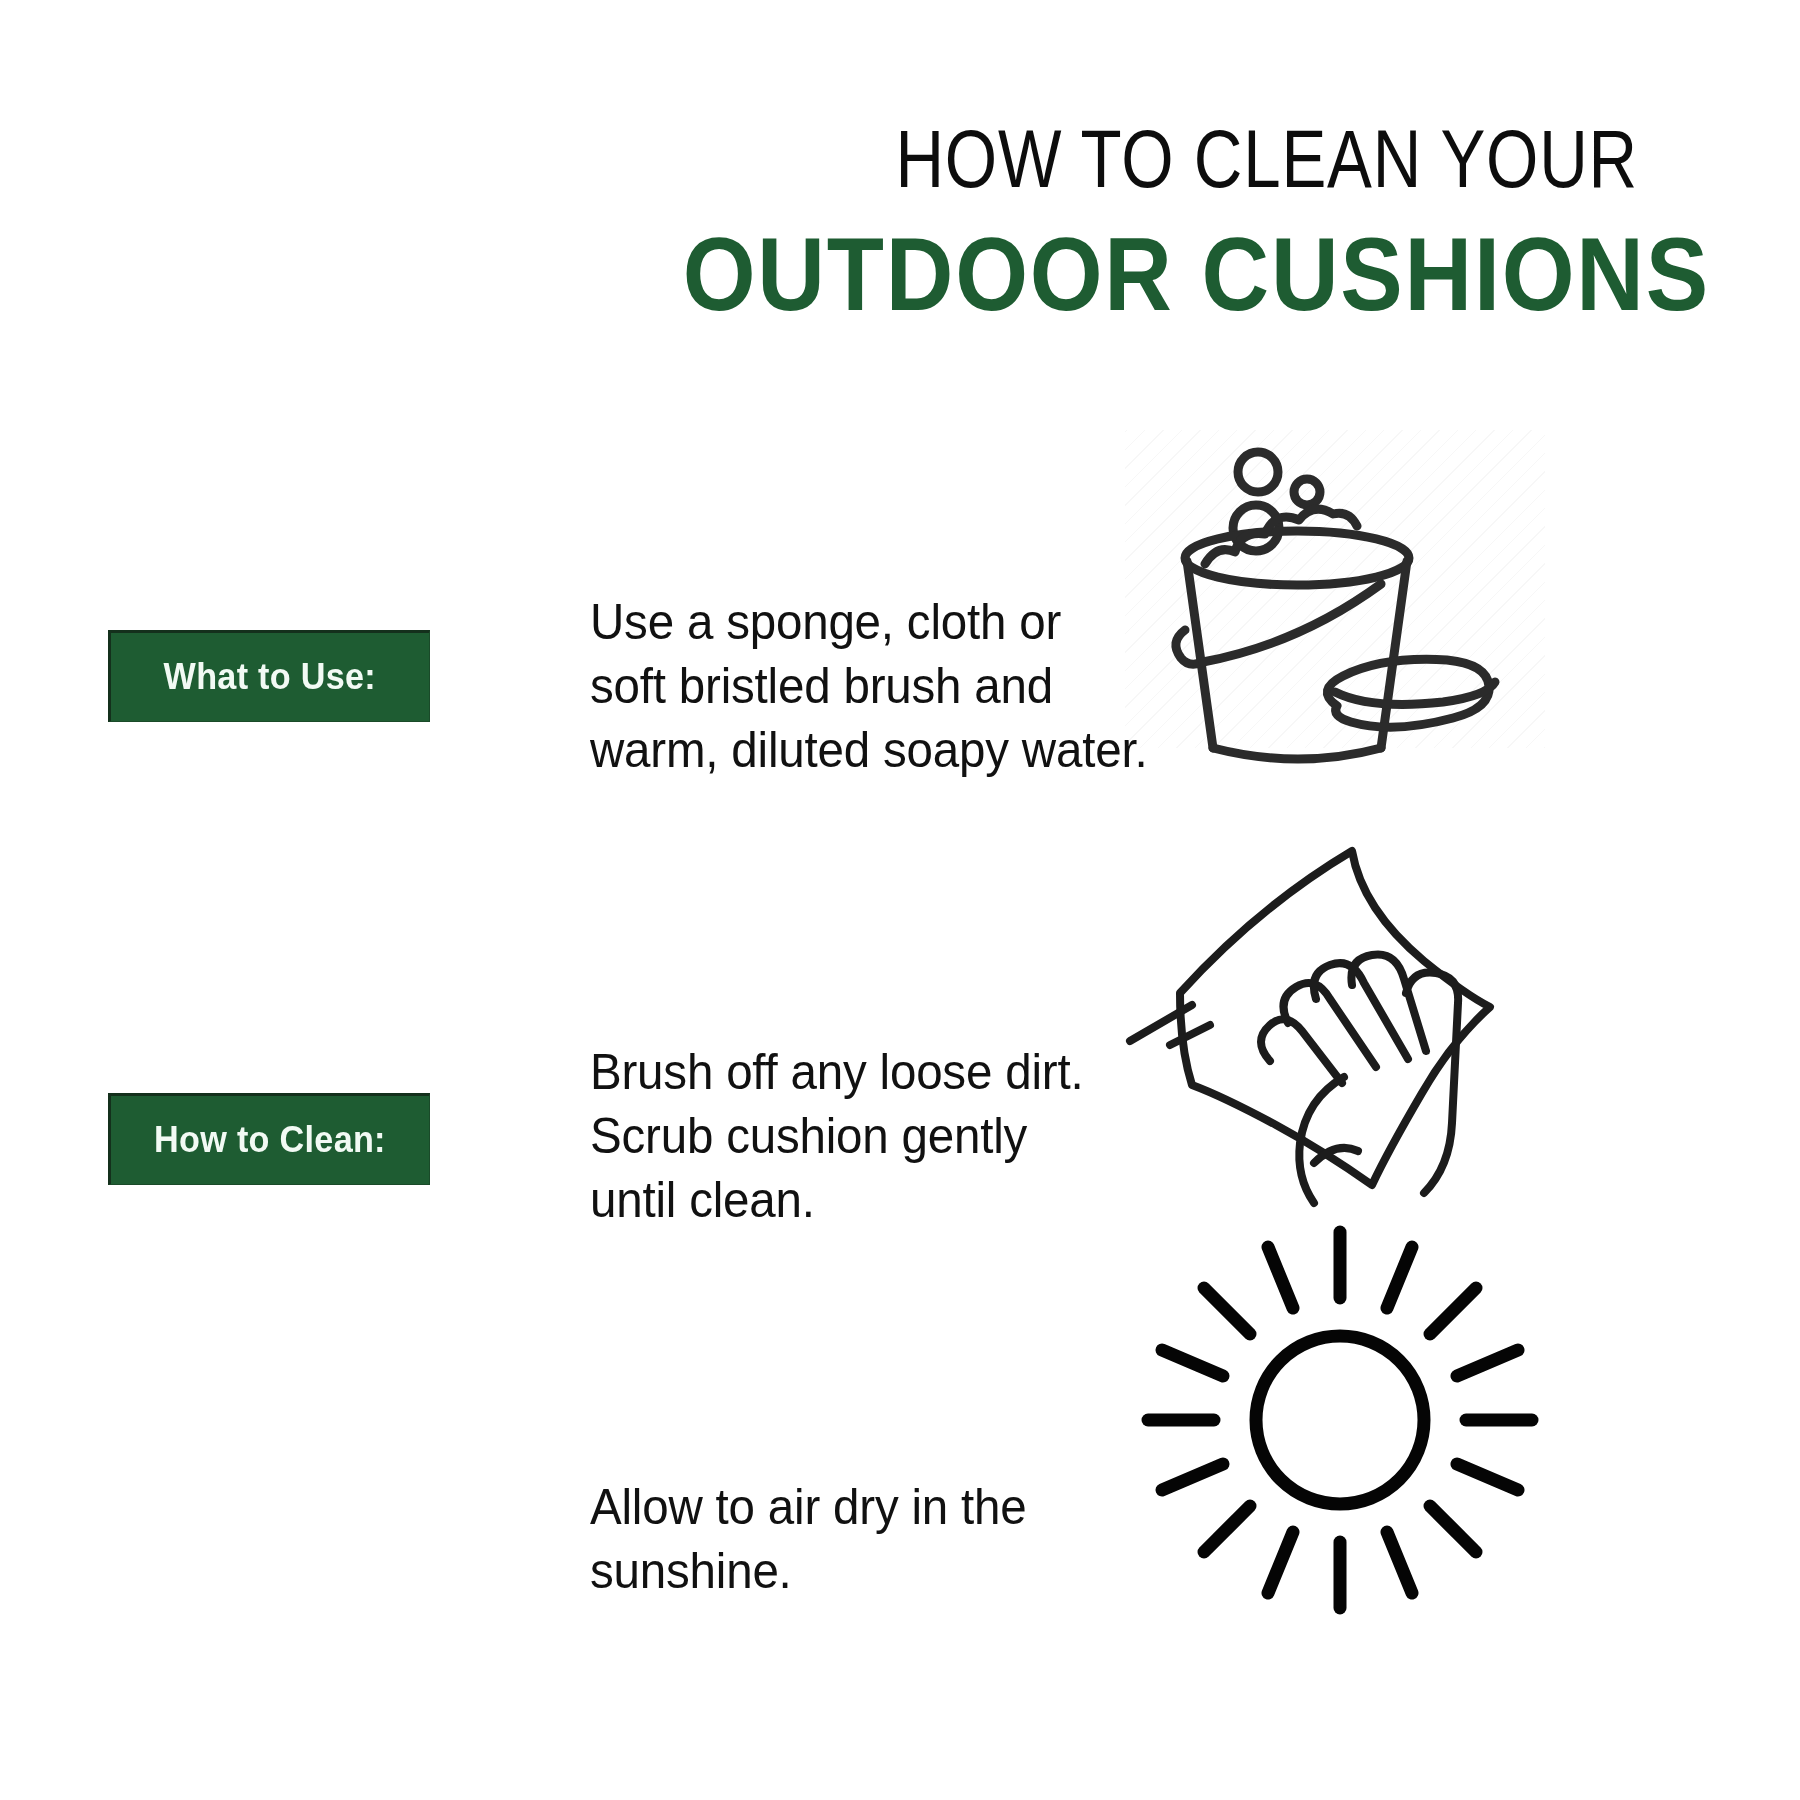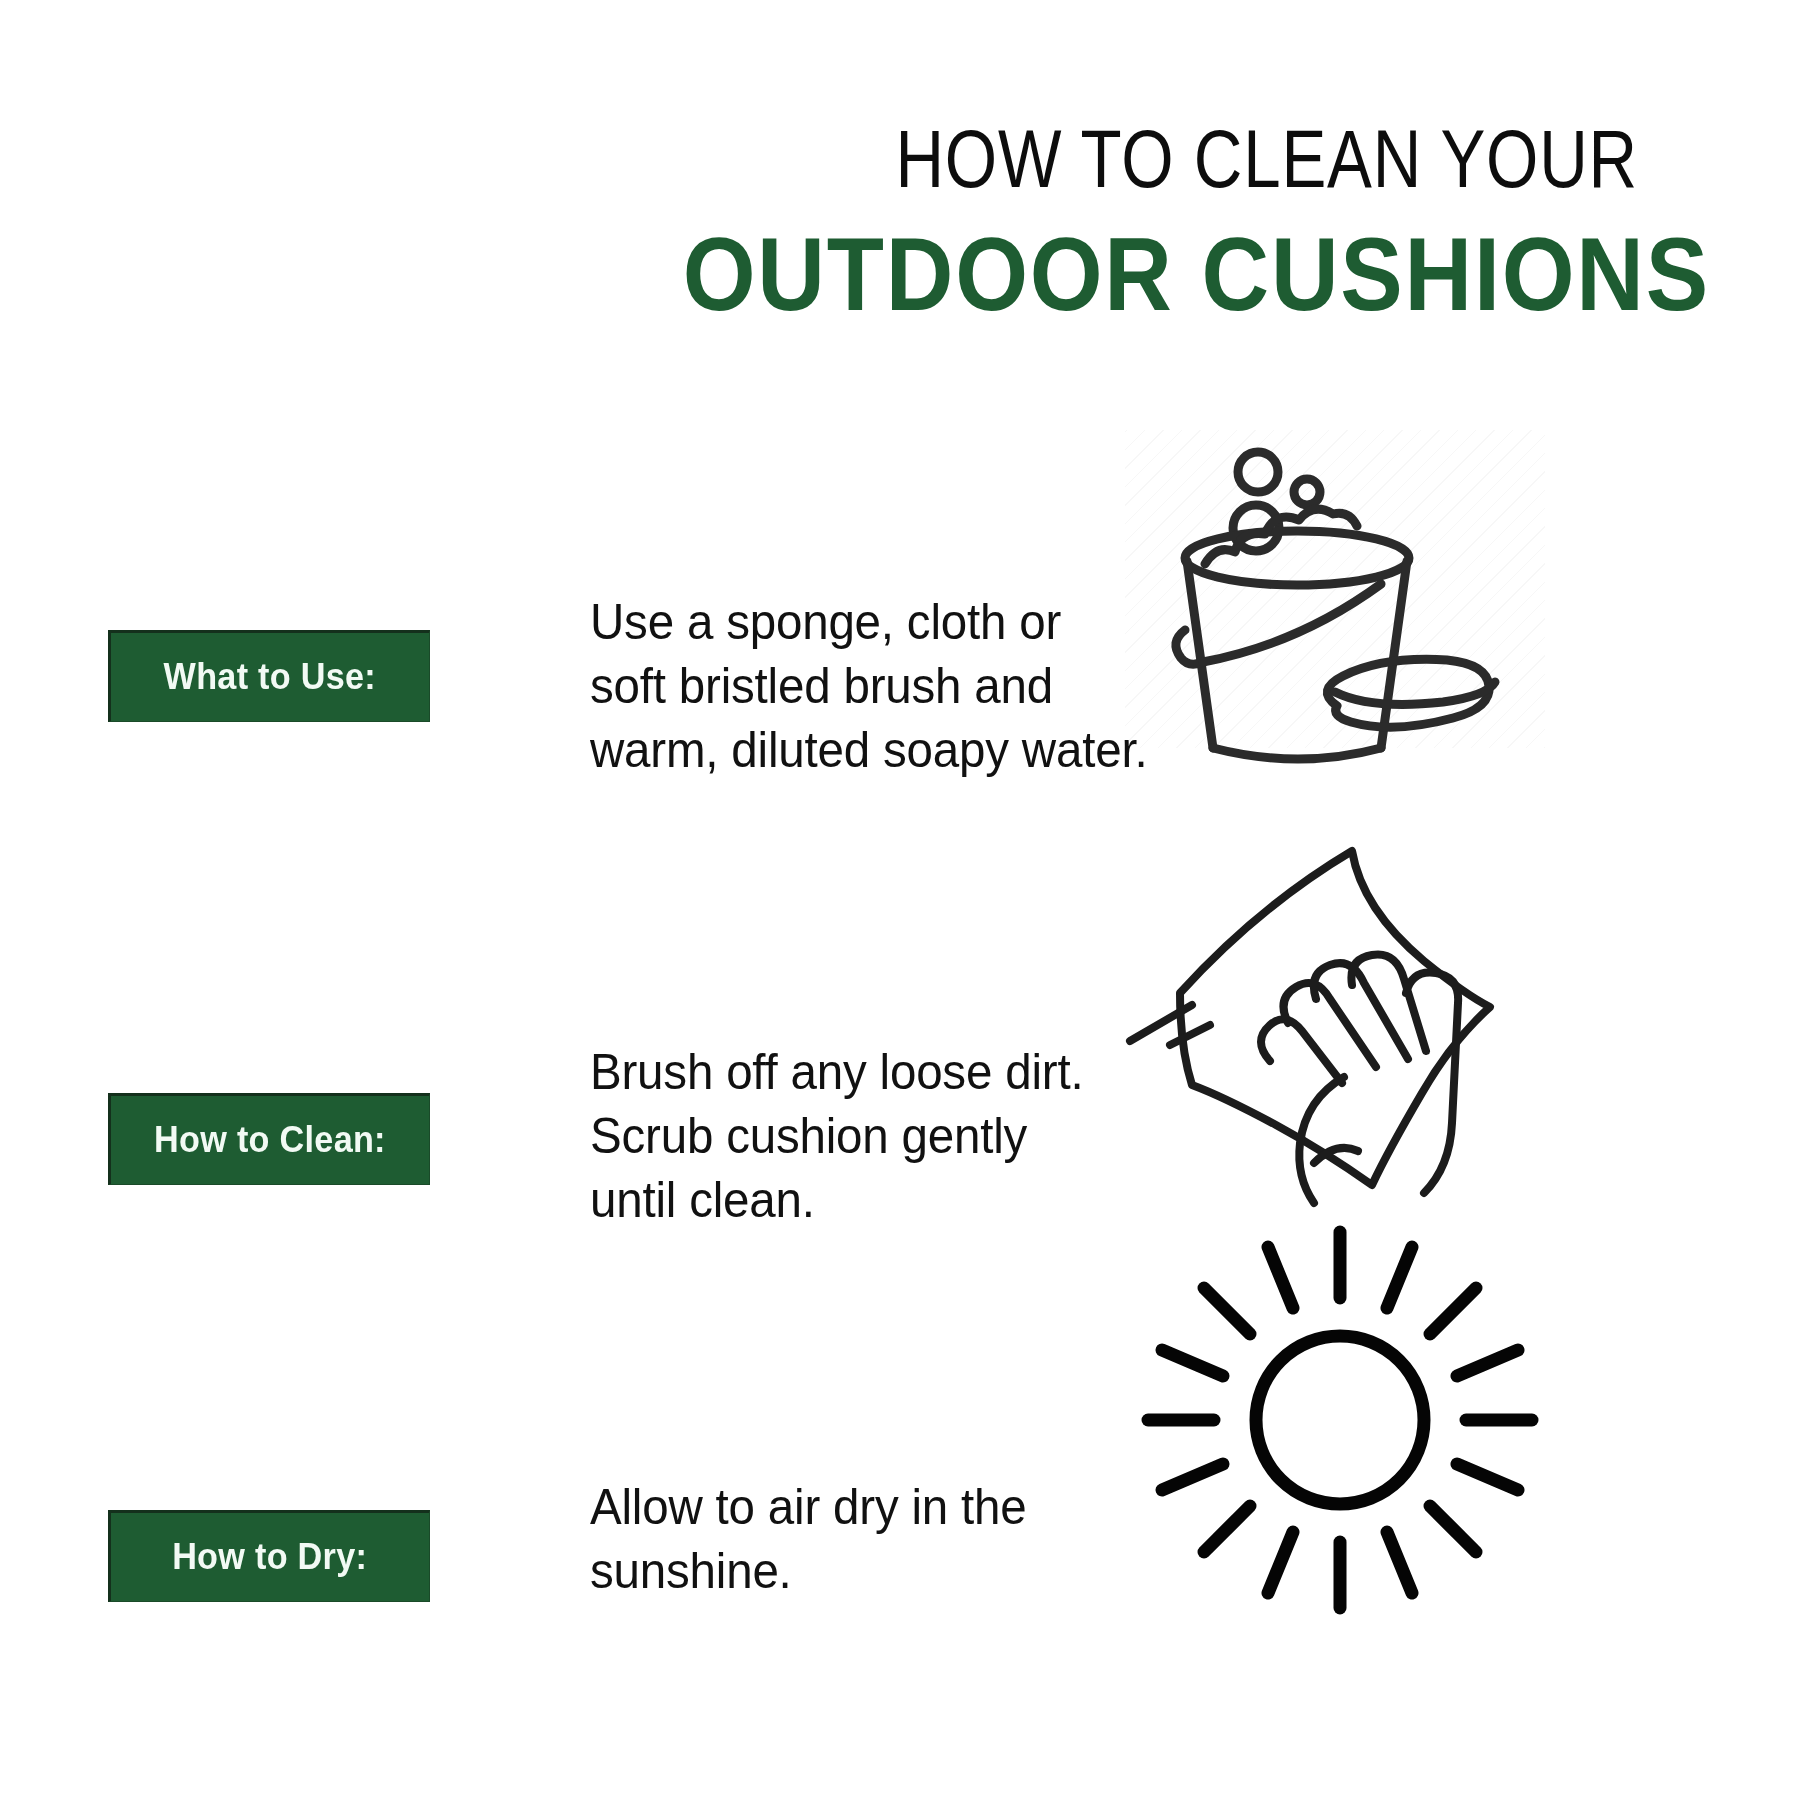--- a/index.html
+++ b/index.html
@@ -194,23 +194,20 @@
         <path d="M194 318 q22 -22 44 -12"></path>
 
         <path d="M10 196 L72 160"></path>
         <path d="M50 200 L90 180"></path>
       </svg>
     </div>
   </div>
 
   <div class="row row-3">
 
-    <div class="badge badge-3">
-      <span class="badge-label">How to Dry:</span>
-    </div>
 
     <div class="body-text body-3">
       <div>Allow to air dry in the</div>
       <div>sunshine.</div>
     </div>
 
     <div class="icon-wrap icon-3">
       <svg viewBox="0 0 400 390" width="400" height="390" fill="none" stroke="#050505" stroke-width="13" stroke-linecap="round" stroke-linejoin="round">
         <circle cx="200" cy="210" r="84"></circle>
 

